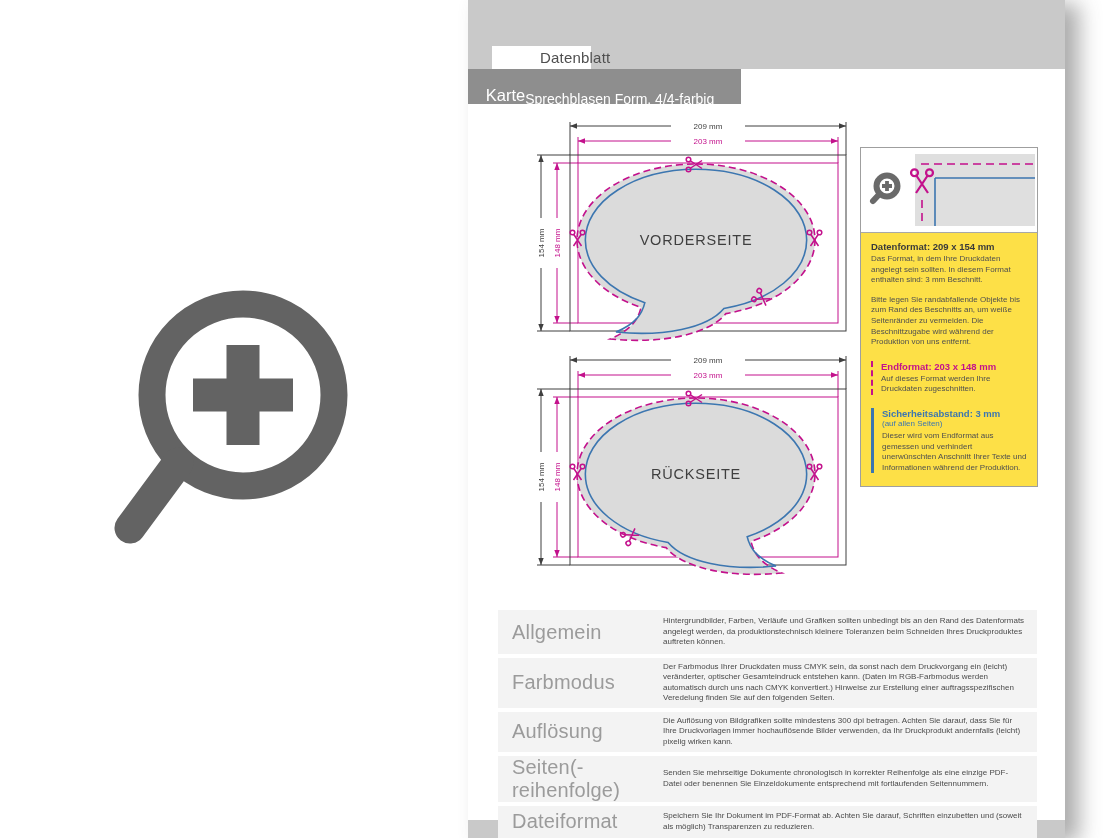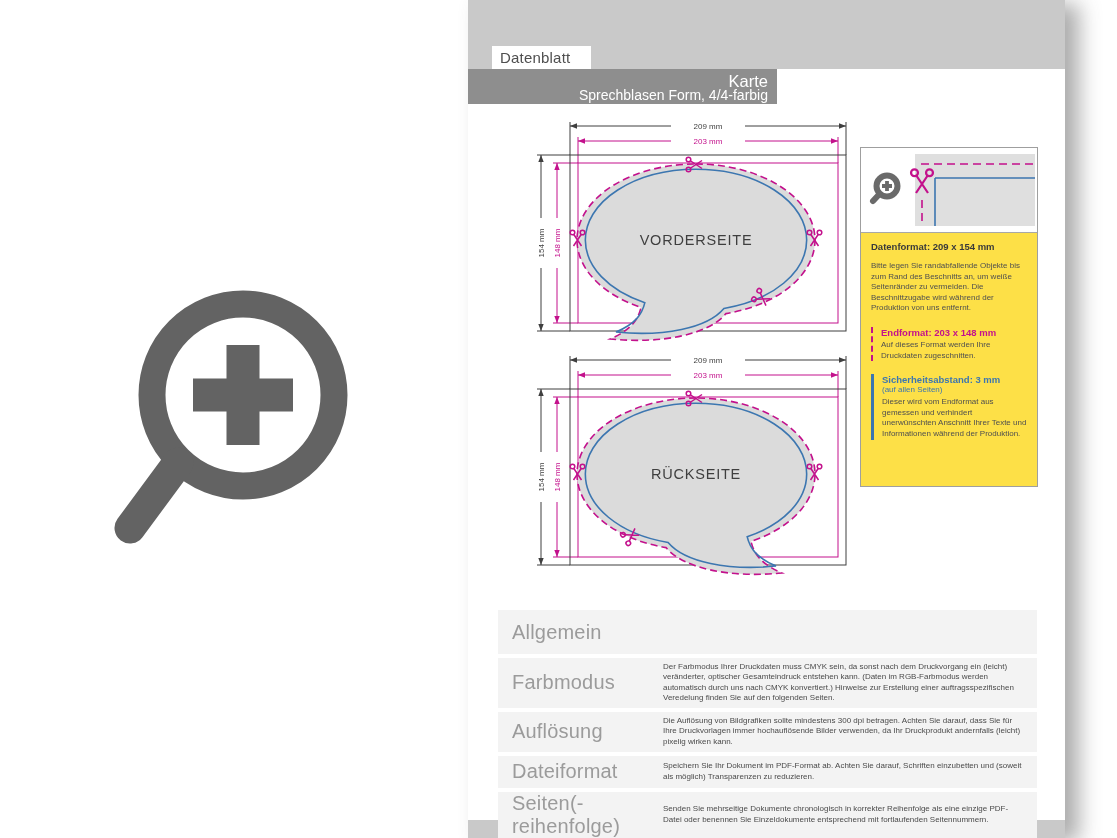--- a/index.html
+++ b/index.html
@@ -17,23 +17,23 @@
   
   .big-zoom{position:absolute;left:98px;top:260px;}
 
   
   .doc{position:absolute;left:468px;top:0;width:597px;height:838px;background:#fff;
        box-shadow:14px 4px 20px rgba(70,70,70,.45);}
   .band-top{position:absolute;left:0;top:0;width:100%;height:69px;background:var(--band-gray);}
   .band-bottom{position:absolute;left:0;top:820px;width:100%;height:18px;background:var(--band-gray);}
   .tab{position:absolute;left:24px;top:46px;width:99px;height:23px;background:#fff;
        display:flex;align-items:center;padding-left:8px;}
-  .tab span{font-size:15px;color:#4f4f4f;letter-spacing:.2px;}
-  .title-bar{position:absolute;left:0;top:69px;width:309px;height:35px;background:var(--bar-gray);
-       display:flex;flex-direction:column;align-items:flex-end;justify-content:center;padding-right:9px;}
+  .tab span{font-size:15px;color:#4f4f4f;letter-spacing:.2px;margin-left:40px;}
+  .title-bar{position:absolute;left:0;top:69px;width:273px;height:35px;background:var(--bar-gray);
+       display:flex;flex-direction:row;align-items:flex-end;justify-content:center;padding-right:9px;}
   .title-bar .t{color:#fff;font-size:16.5px;line-height:17px;}
   .title-bar .s{color:#fff;font-size:14px;line-height:10px;}
 
   
   .diag{position:absolute;left:52px;}
   .diag-front{top:115px;}
   .diag-back{top:349px;}
   svg text{font-family:"Liberation Sans","DejaVu Sans",sans-serif;}
   .ld{stroke:#3f3f3f;stroke-width:1;}
   .fd{fill:#3f3f3f;}
@@ -209,57 +209,61 @@
         <path d="M74,30 H174 M74,30 V78" fill="none" stroke="#3c76b0" stroke-width="1.6"></path>
         <use href="#scissors" class="sc" transform="translate(61,36) rotate(90) scale(1.5)"></use>
         <g transform="translate(26,40)">
           <circle cx="0" cy="-2" r="10.5" fill="none" stroke="#6a6a6a" stroke-width="6"></circle>
           <path d="M-5,-2 h10 M0,-7 v10" stroke="#6a6a6a" stroke-width="3.8"></path>
           <line x1="-7.5" y1="6" x2="-14" y2="13" stroke="#6a6a6a" stroke-width="6" stroke-linecap="round"></line>
         </g>
       </svg>
       <div class="info-text">
         <div class="h">Datenformat: 209 x 154 mm</div>
+        <p>Das Format, in dem Ihre Druckdaten angelegt sein sollten. In diesem Format enthalten sind: 3 mm Beschnitt.</p>
         <p class="gap">Bitte legen Sie randabfallende Objekte bis zum Rand des Beschnitts an, um weiße Seitenränder zu vermeiden. Die Beschnittzugabe wird während der Produktion von uns entfernt.</p>
         <div class="blk mag">
           <div class="h">Endformat: 203 x 148 mm</div>
           <p>Auf dieses Format werden Ihre Druckdaten zugeschnitten.</p>
         </div>
         <div class="blk blue">
           <div class="h">Sicherheitsabstand: 3 mm</div>
           <div class="sub">(auf allen Seiten)</div>
           <p>Dieser wird vom Endformat aus gemessen und verhindert unerwünschten Anschnitt Ihrer Texte und Informationen während der Produktion.</p>
         </div>
       </div>
     </div>
 
     <div class="tips-table">
       <div class="tip-row" style="min-height:44px">
         <div class="tip-label">Allgemein</div>
+        <div class="tip-text">
+            <span>Hintergrundbilder, Farben, Verläufe und Grafiken sollten unbedingt bis an den Rand des Datenformats angelegt werden, da produktionstechnisch kleinere Toleranzen beim Schneiden Ihres Druckproduktes auftreten können.</span>
+          </div>
       </div>
       <div class="tip-row" style="min-height:44px">
         <div class="tip-label">Farbmodus</div>
         <div class="tip-text">
             <span>Der Farbmodus Ihrer Druckdaten muss CMYK sein, da sonst nach dem Druckvorgang ein (leicht) veränderter, optischer Gesamteindruck entstehen kann. (Daten im RGB-Farbmodus werden automatisch durch uns nach CMYK konvertiert.) Hinweise zur Erstellung einer auftragsspezifischen Veredelung finden Sie auf den folgenden Seiten.</span>
           </div>
       </div>
       <div class="tip-row" style="min-height:40px">
         <div class="tip-label">Auflösung</div>
         <div class="tip-text">
             <span>Die Auflösung von Bildgrafiken sollte mindestens 300 dpi betragen. Achten Sie darauf, dass Sie für Ihre Druckvorlagen immer hochauflösende Bilder verwenden, da Ihr Druckprodukt andernfalls (leicht) pixelig wirken kann.</span>
           </div>
       </div>
       <div class="tip-row" style="min-height:32px">
+        <div class="tip-label">Seiten(-reihenfolge)</div>
+        <div class="tip-text">
+            <span>Senden Sie mehrseitige Dokumente chronologisch in korrekter Reihenfolge als eine einzige PDF-Datei oder benennen Sie Einzeldokumente entsprechend mit fortlaufenden Seitennummern.</span>
+          </div>
+      </div>
+      <div class="tip-row" style="min-height:32px">
         <div class="tip-label">Dateiformat</div>
         <div class="tip-text">
             <span>Speichern Sie Ihr Dokument im PDF-Format ab. Achten Sie darauf, Schriften einzubetten und (soweit als möglich) Transparenzen zu reduzieren.</span>
-          </div>
-      </div>
-      <div class="tip-row" style="min-height:32px">
-        <div class="tip-label">Seiten(-reihenfolge)</div>
-        <div class="tip-text">
-            <span>Senden Sie mehrseitige Dokumente chronologisch in korrekter Reihenfolge als eine einzige PDF-Datei oder benennen Sie Einzeldokumente entsprechend mit fortlaufenden Seitennummern.</span>
           </div>
       </div>
     </div>
 
   </div>
 </div>
 
 </body></html>

